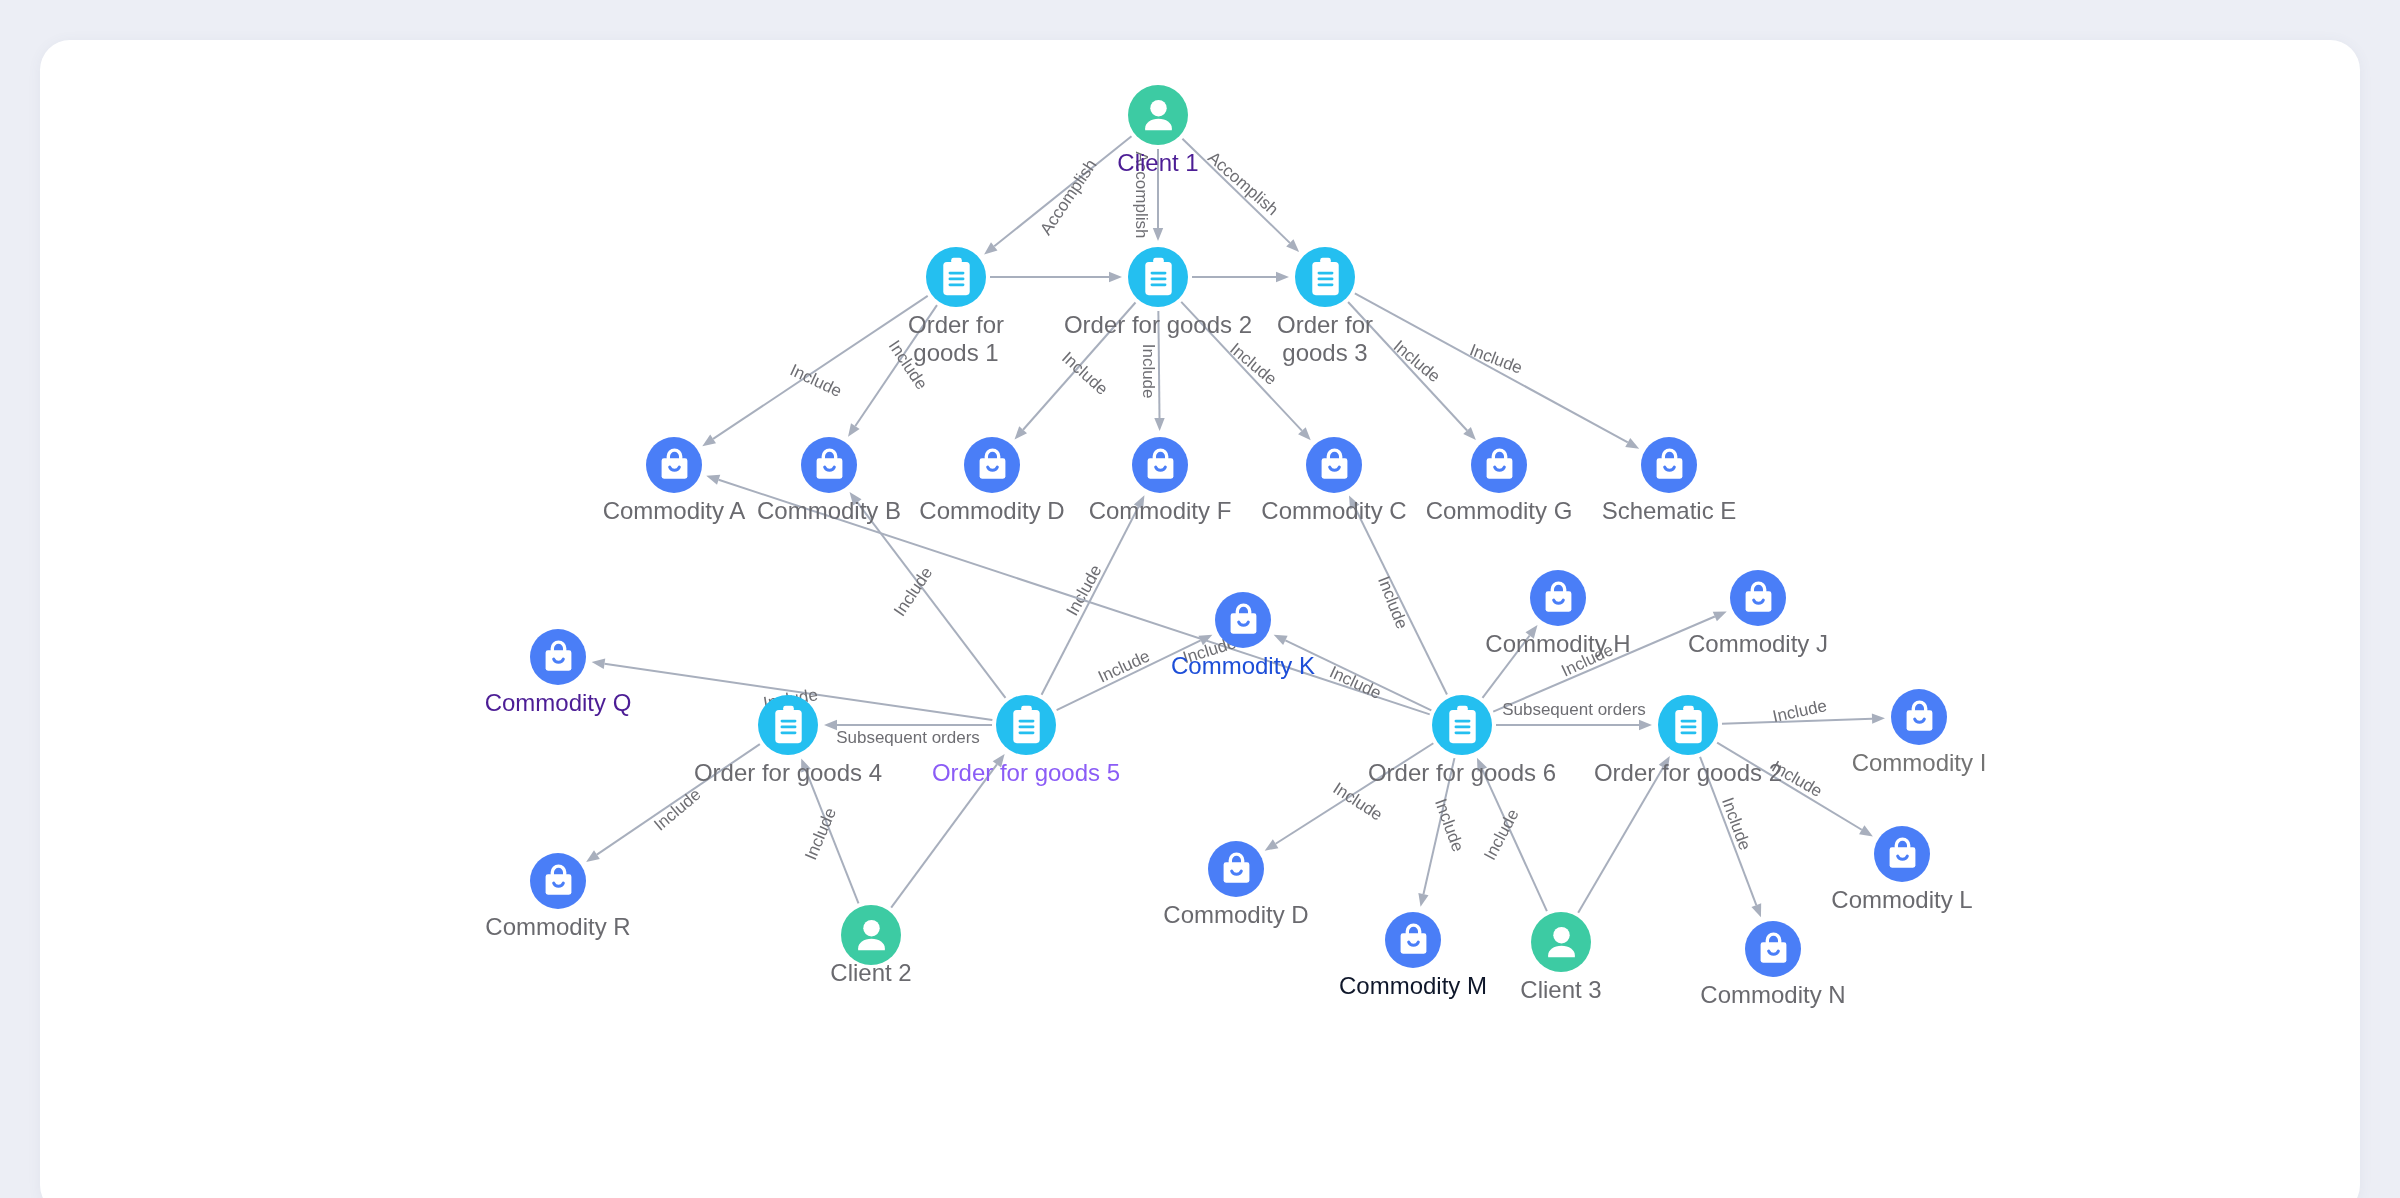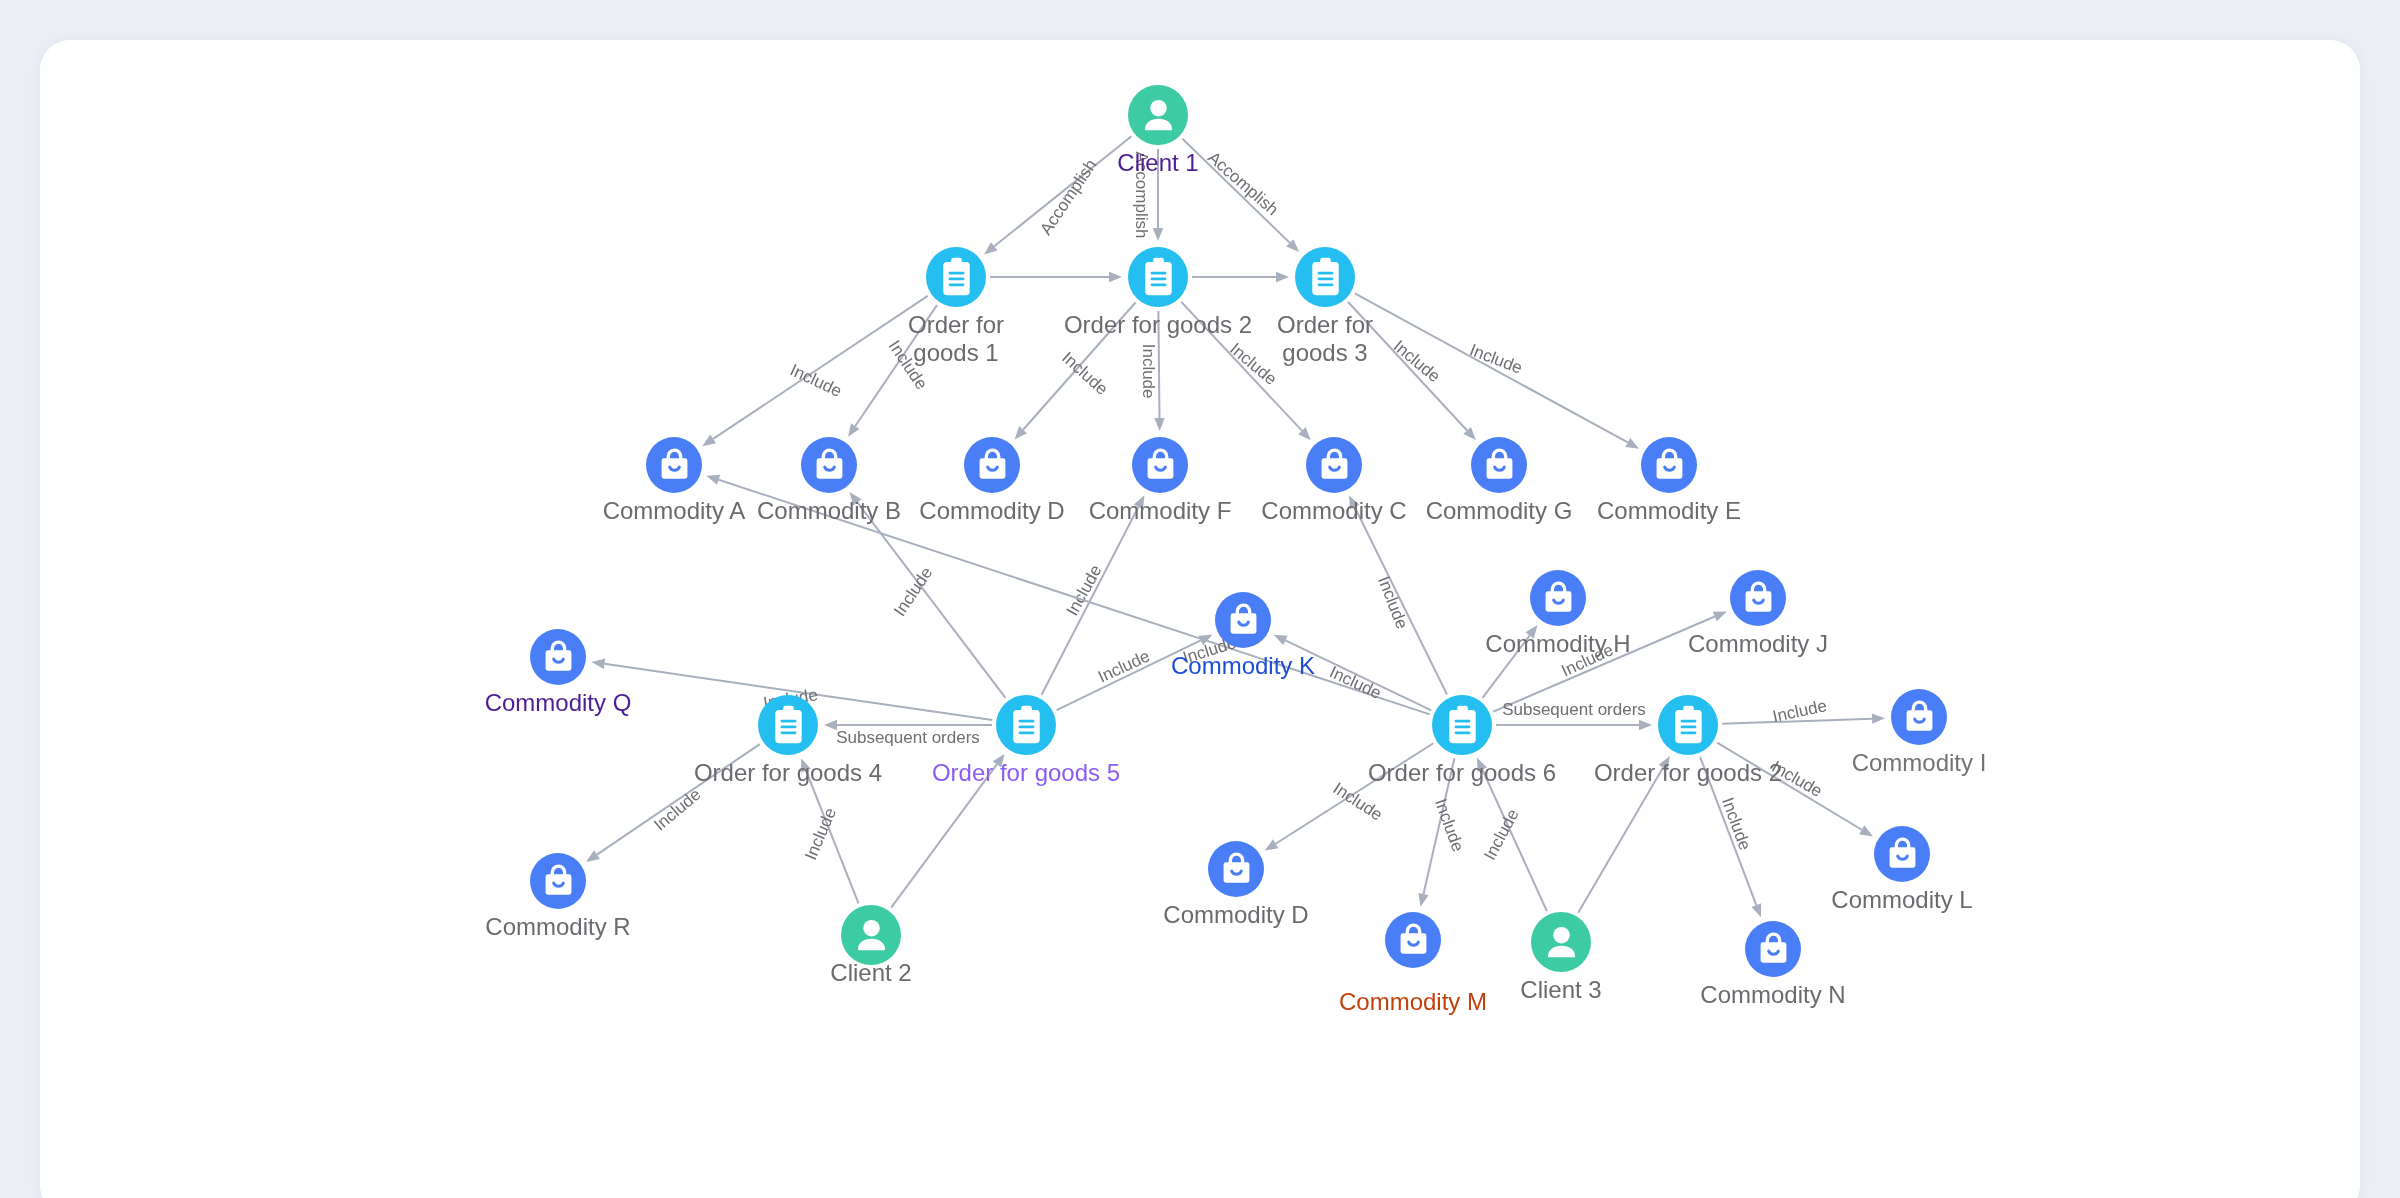--- a/index.html
+++ b/index.html
@@ -418,21 +418,21 @@
             <div class="node-label" style="width: 260px; left: -130px; top: 32px; color: rgb(106, 106, 111);">Commodity G</div>
           </div>
           <div class="node" style="left: 1629px; top: 425px;">
             <div class="node-circle" style="width: 56px; height: 56px; left: -28px; top: -28px; background: rgb(74, 126, 247); color: rgb(74, 126, 247);">
               <svg class="node-svg" width="43" height="43" viewBox="0 0 32 32">
     <path d="M11.4 10.6V9.2a4.6 4.6 0 0 1 9.2 0v1.4" fill="none" stroke="#fff" stroke-width="2.5" stroke-linecap="round"></path>
     <rect x="6.4" y="10.6" width="19.2" height="15.2" rx="1.8" fill="#fff"></rect>
     <path d="M12.4 17.2a3.9 3.9 0 0 0 7.2 0" fill="none" stroke="currentColor" stroke-width="2.2" stroke-linecap="round"></path>
   </svg>
             </div>
-            <div class="node-label" style="width: 260px; left: -130px; top: 32px; color: rgb(106, 106, 111);">Commodity E</div>
+            <div class="node-label" style="width: 260px; left: -130px; top: 32px; color: rgb(106, 106, 111);">Schematic E</div>
           </div>
           <div class="node" style="left: 1203px; top: 580px;">
             <div class="node-circle" style="width: 56px; height: 56px; left: -28px; top: -28px; background: rgb(74, 126, 247); color: rgb(74, 126, 247);">
               <svg class="node-svg" width="43" height="43" viewBox="0 0 32 32">
     <path d="M11.4 10.6V9.2a4.6 4.6 0 0 1 9.2 0v1.4" fill="none" stroke="#fff" stroke-width="2.5" stroke-linecap="round"></path>
     <rect x="6.4" y="10.6" width="19.2" height="15.2" rx="1.8" fill="#fff"></rect>
     <path d="M12.4 17.2a3.9 3.9 0 0 0 7.2 0" fill="none" stroke="currentColor" stroke-width="2.2" stroke-linecap="round"></path>
   </svg>
             </div>
             <div class="node-label" style="width: 260px; left: -130px; top: 32px; color: #1d4ed8;">Commodity K</div>
@@ -508,21 +508,21 @@
             <div class="node-label" style="width: 260px; left: -130px; top: 32px; color: rgb(106, 106, 111);">Commodity L</div>
           </div>
           <div class="node" style="left: 1373px; top: 900px;">
             <div class="node-circle" style="width: 56px; height: 56px; left: -28px; top: -28px; background: rgb(74, 126, 247); color: rgb(74, 126, 247);">
               <svg class="node-svg" width="43" height="43" viewBox="0 0 32 32">
     <path d="M11.4 10.6V9.2a4.6 4.6 0 0 1 9.2 0v1.4" fill="none" stroke="#fff" stroke-width="2.5" stroke-linecap="round"></path>
     <rect x="6.4" y="10.6" width="19.2" height="15.2" rx="1.8" fill="#fff"></rect>
     <path d="M12.4 17.2a3.9 3.9 0 0 0 7.2 0" fill="none" stroke="currentColor" stroke-width="2.2" stroke-linecap="round"></path>
   </svg>
             </div>
-            <div class="node-label" style="width: 260px; left: -130px; top: 32px; color: #c2410c; margin-top: 16px;">Commodity M</div>
+            <div class="node-label" style="width: 260px; left: -130px; top: 32px; color: #0f172a;">Commodity M</div>
           </div>
           <div class="node" style="left: 1733px; top: 909px;">
             <div class="node-circle" style="width: 56px; height: 56px; left: -28px; top: -28px; background: rgb(74, 126, 247); color: rgb(74, 126, 247);">
               <svg class="node-svg" width="43" height="43" viewBox="0 0 32 32">
     <path d="M11.4 10.6V9.2a4.6 4.6 0 0 1 9.2 0v1.4" fill="none" stroke="#fff" stroke-width="2.5" stroke-linecap="round"></path>
     <rect x="6.4" y="10.6" width="19.2" height="15.2" rx="1.8" fill="#fff"></rect>
     <path d="M12.4 17.2a3.9 3.9 0 0 0 7.2 0" fill="none" stroke="currentColor" stroke-width="2.2" stroke-linecap="round"></path>
   </svg>
             </div>
             <div class="node-label" style="width: 260px; left: -130px; top: 32px; color: rgb(106, 106, 111);">Commodity N</div>

